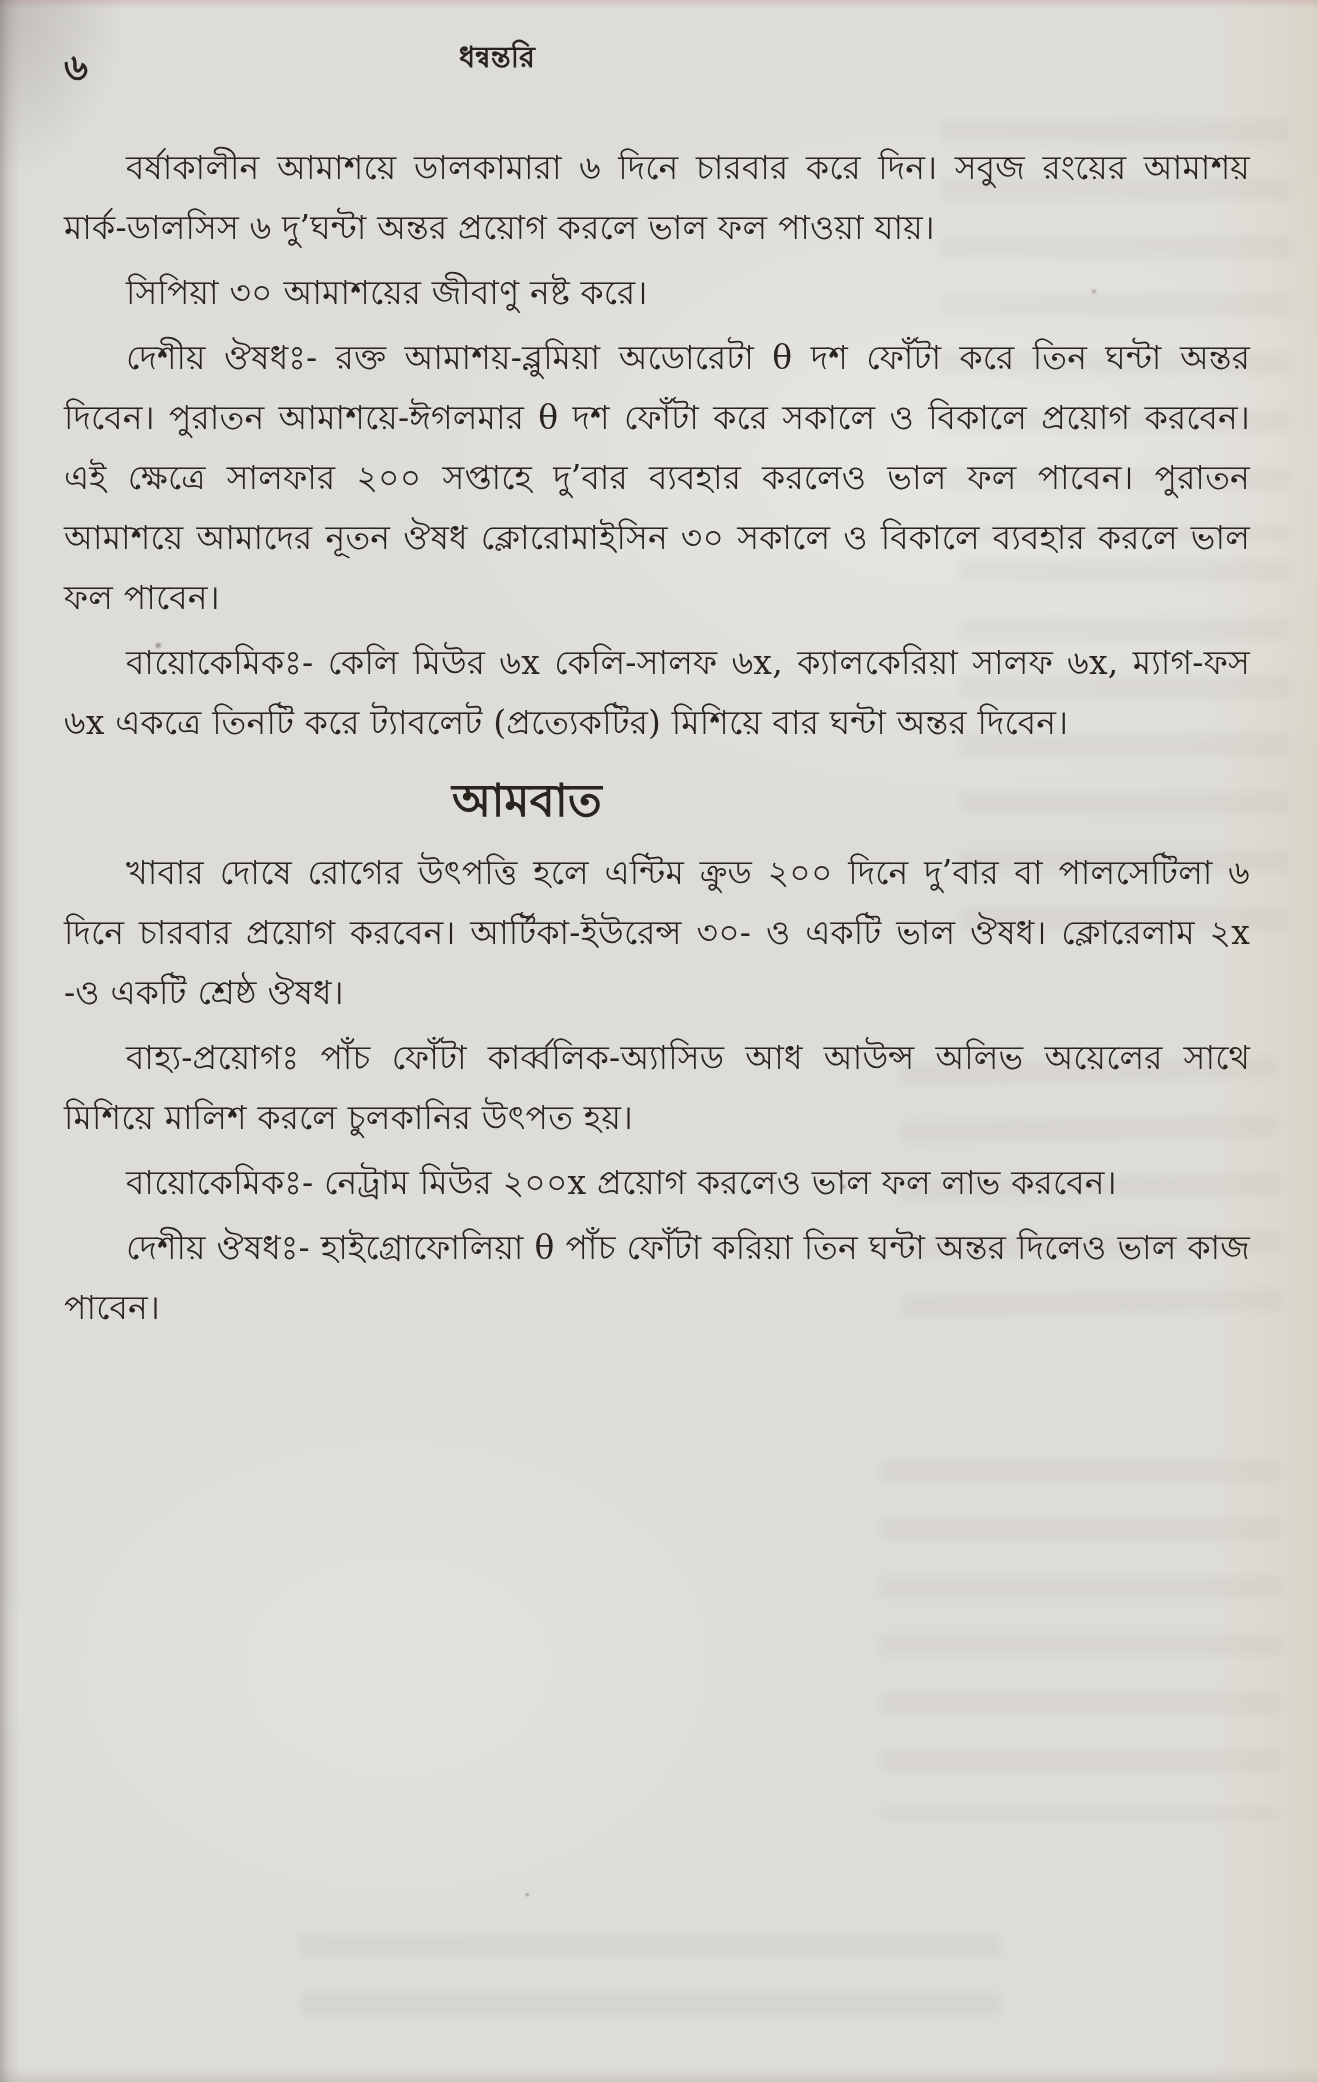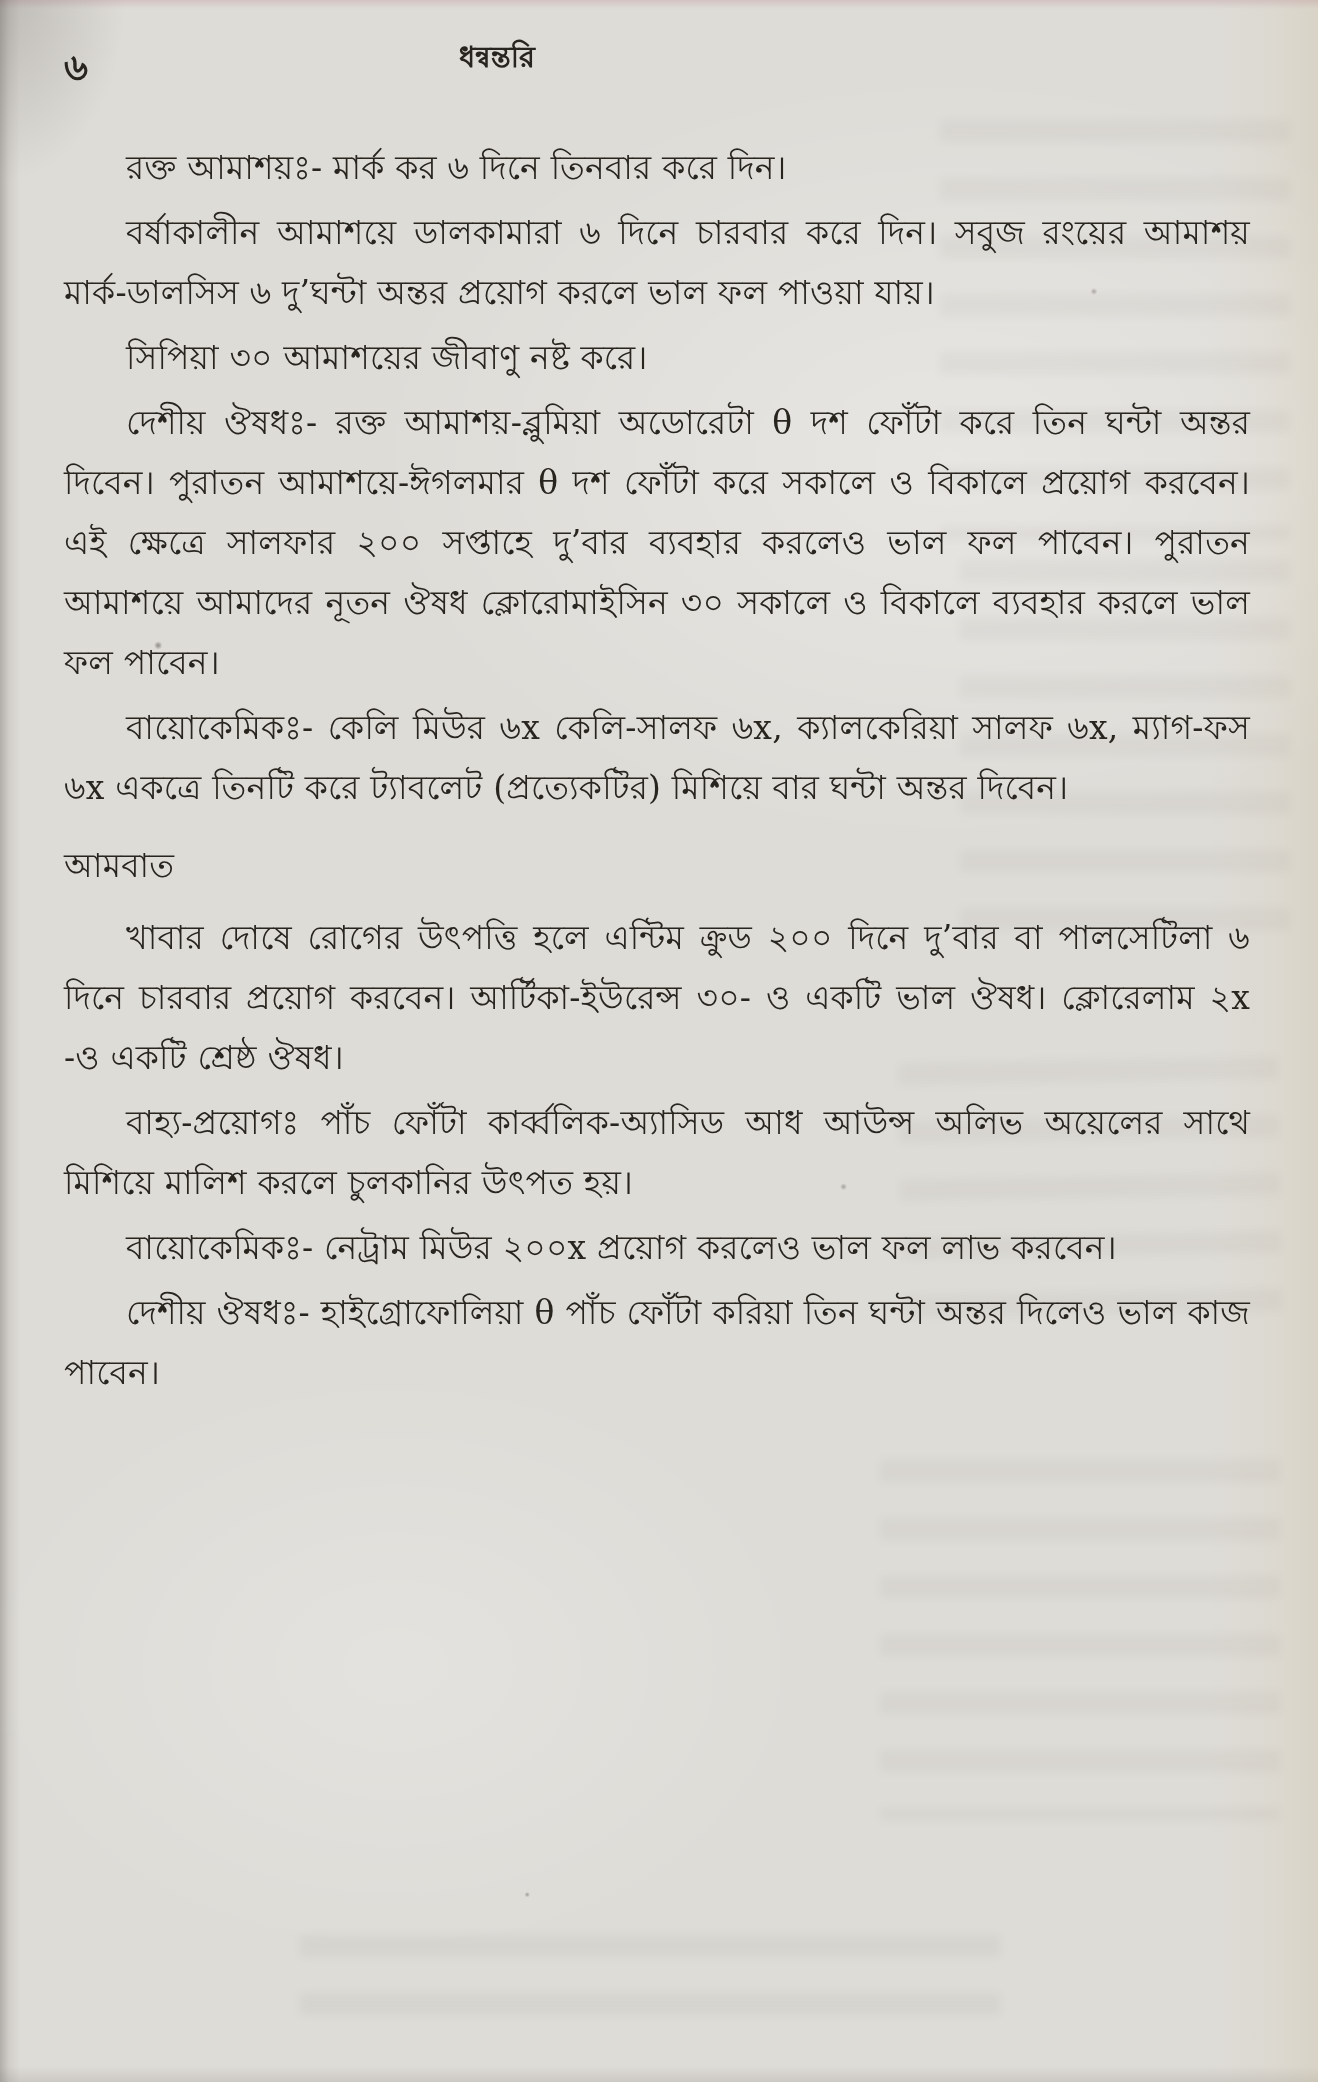--- a/index.html
+++ b/index.html
@@ -34,22 +34,22 @@
   }
   .content{
     position:absolute;left:64px;top:138px;width:1186px;
     font-size:33px;line-height:60px;
     text-align:justify;
     letter-spacing:0.2px;
   }
   p.para{margin:0 0 5px;text-indent:62px;}
   .section-heading{
     margin:16px 260px 10px 0;
-    text-align:left;
-    font-size:33px;font-weight:normal;
+    text-align:center;
+    font-size:45px;font-weight:bold;
     line-height:64px;
   }
   
   .ghost{
     position:absolute;
     background:repeating-linear-gradient(180deg,
       rgba(110,105,96,0.55) 0px, rgba(110,105,96,0.55) 22px,
       rgba(110,105,96,0) 22px, rgba(110,105,96,0) 58px);
     filter:blur(4px);
     opacity:0.10;
@@ -77,21 +77,20 @@
   <div class="ghost g3"></div>
   <div class="ghost g4"></div>
   <div class="ghost g5"></div>
 
   <div class="pagehead">
     <span class="pagenum">৬</span>
     <span class="booktitle">ধন্বন্তরি</span>
   </div>
 
   <div class="content">
-    <p class="para">রক্ত আমাশয়ঃ- মার্ক কর ৬ দিনে তিনবার করে দিন।</p>
     <p class="para">বর্ষাকালীন আমাশয়ে ডালকামারা ৬ দিনে চারবার করে দিন। সবুজ রংয়ের আমাশয় মার্ক-ডালসিস ৬ দু’ঘন্টা অন্তর প্রয়োগ করলে ভাল ফল পাওয়া যায়।</p>
     <p class="para">সিপিয়া ৩০ আমাশয়ের জীবাণু নষ্ট করে।</p>
     <p class="para">দেশীয় ঔষধঃ- রক্ত আমাশয়-ব্লুমিয়া অডোরেটা θ দশ ফোঁটা করে তিন ঘন্টা অন্তর দিবেন। পুরাতন আমাশয়ে-ঈগলমার θ দশ ফোঁটা করে সকালে ও বিকালে প্রয়োগ করবেন। এই ক্ষেত্রে সালফার ২০০ সপ্তাহে দু’বার ব্যবহার করলেও ভাল ফল পাবেন। পুরাতন আমাশয়ে আমাদের নূতন ঔষধ ক্লোরোমাইসিন ৩০ সকালে ও বিকালে ব্যবহার করলে ভাল ফল পাবেন।</p>
     <p class="para">বায়োকেমিকঃ- কেলি মিউর ৬x কেলি-সালফ ৬x, ক্যালকেরিয়া সালফ ৬x, ম্যাগ-ফস ৬x একত্রে তিনটি করে ট্যাবলেট (প্রত্যেকটির) মিশিয়ে বার ঘন্টা অন্তর দিবেন।</p>
 
     <h2 class="section-heading">আমবাত</h2>
 
     <p class="para">খাবার দোষে রোগের উৎপত্তি হলে এন্টিম ক্রুড ২০০ দিনে দু’বার বা পালসেটিলা ৬ দিনে চারবার প্রয়োগ করবেন। আর্টিকা-ইউরেন্স ৩০- ও একটি ভাল ঔষধ। ক্লোরেলাম ২x -ও একটি শ্রেষ্ঠ ঔষধ।</p>
     <p class="para">বাহ্য-প্রয়োগঃ পাঁচ ফোঁটা কার্ব্বলিক-অ্যাসিড আধ আউন্স অলিভ অয়েলের সাথে মিশিয়ে মালিশ করলে চুলকানির উৎপত হয়।</p>
     <p class="para">বায়োকেমিকঃ- নেট্রাম মিউর ২০০x  প্রয়োগ করলেও ভাল ফল লাভ করবেন।</p>

